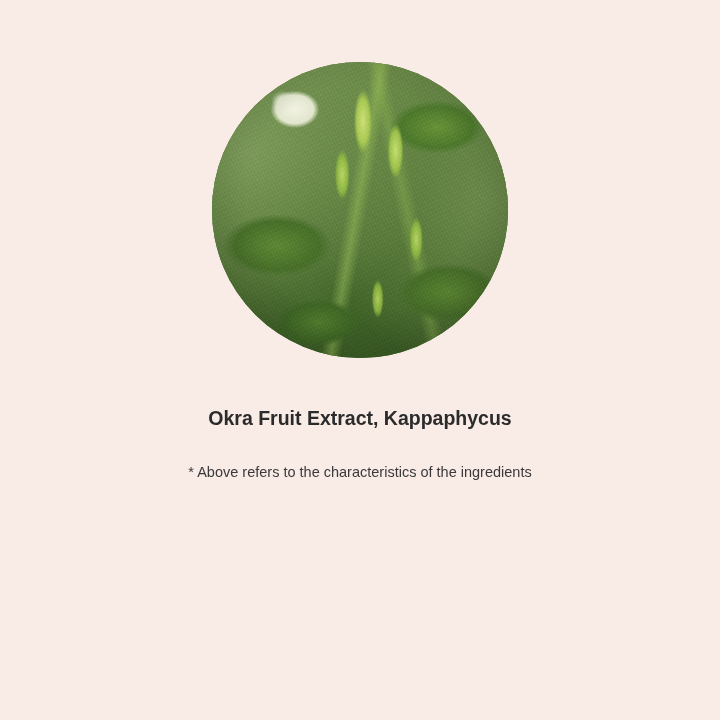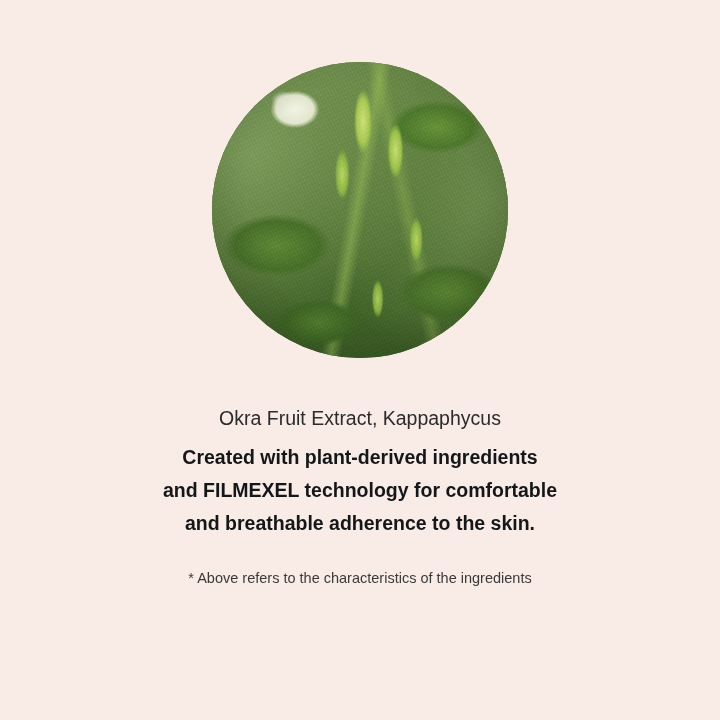--- a/index.html
+++ b/index.html
@@ -77,21 +77,21 @@
   }
 
   
   .ingredients {
     margin-top: 44px;
     width: 520px;
     text-align: center;
     color: #2b2b2b;
     font-size: 19.5px;
     line-height: 32px;
-    font-weight: 400;
+    font-weight: 700;
   }
   .claim {
     margin-top: 7px;
     width: 520px;
     text-align: center;
     color: #14171a;
     font-size: 19.5px;
     line-height: 33px;
     font-weight: 700;
   }
@@ -116,23 +116,18 @@
   <div class="photo-wrap">
     <div class="photo"></div>
     <div class="photo-grain"></div>
     <div class="photo-vignette"></div>
   </div>
 
   <div class="ingredients">
     <span>Okra Fruit Extract, Kappaphycus</span>
   </div>
 
-  <div class="claim">
-    <span>Created with plant-derived ingredients</span>
-    <span>and FILMEXEL technology for comfortable</span>
-    <span>and breathable adherence to the skin.</span>
-  </div>
 
   <div class="footnote">
     <span>* Above refers to the characteristics of the ingredients</span>
   </div>
 
 </div>
 
 </body></html>

